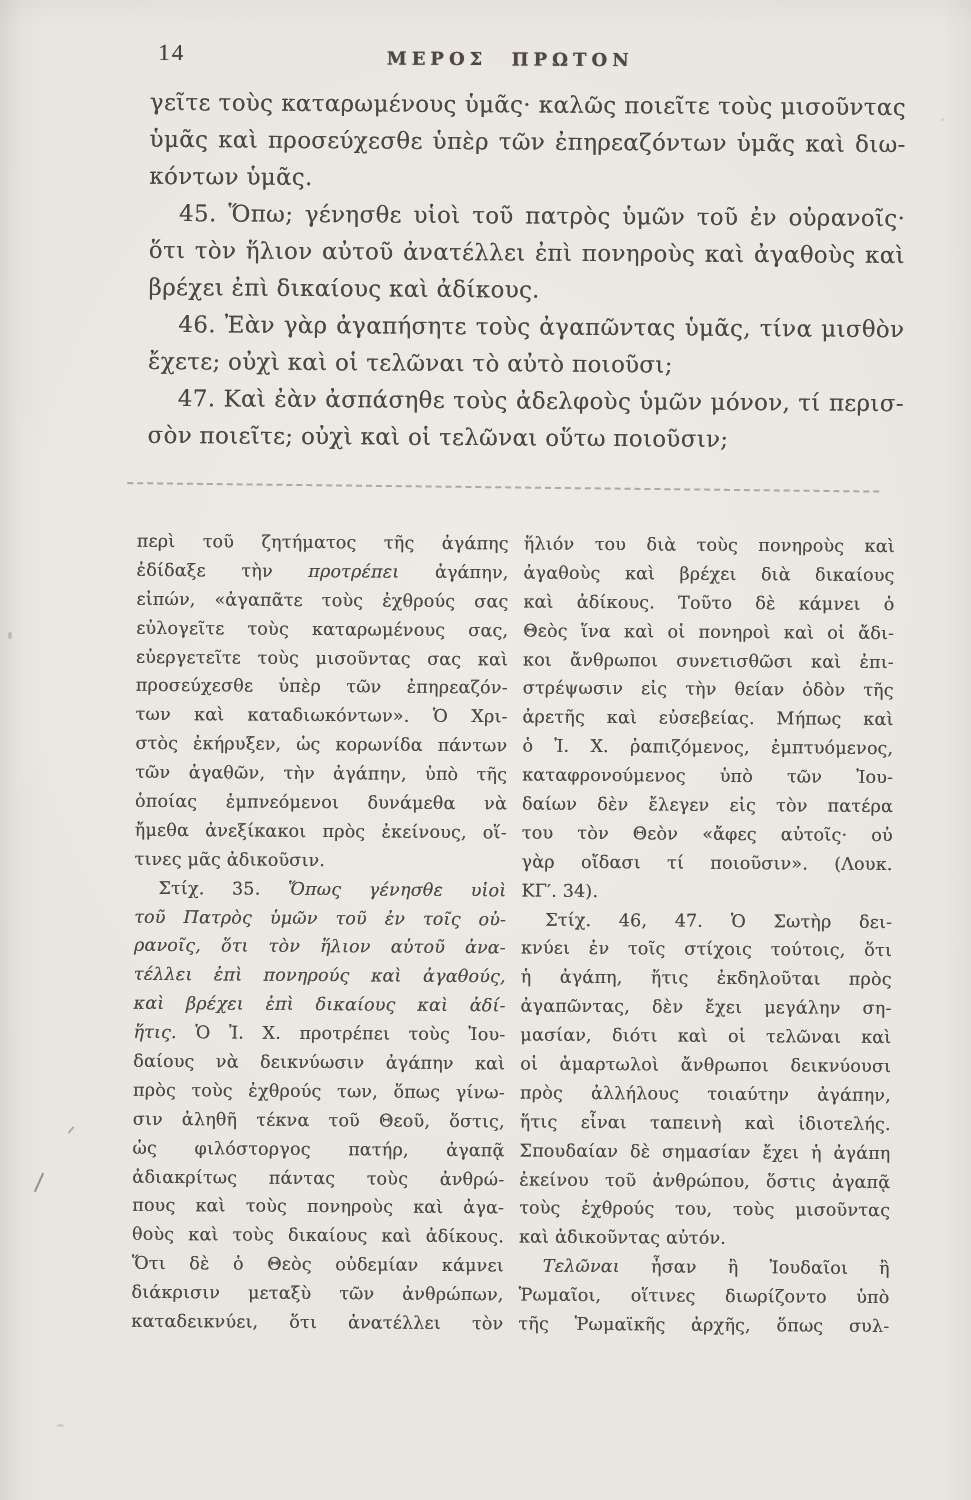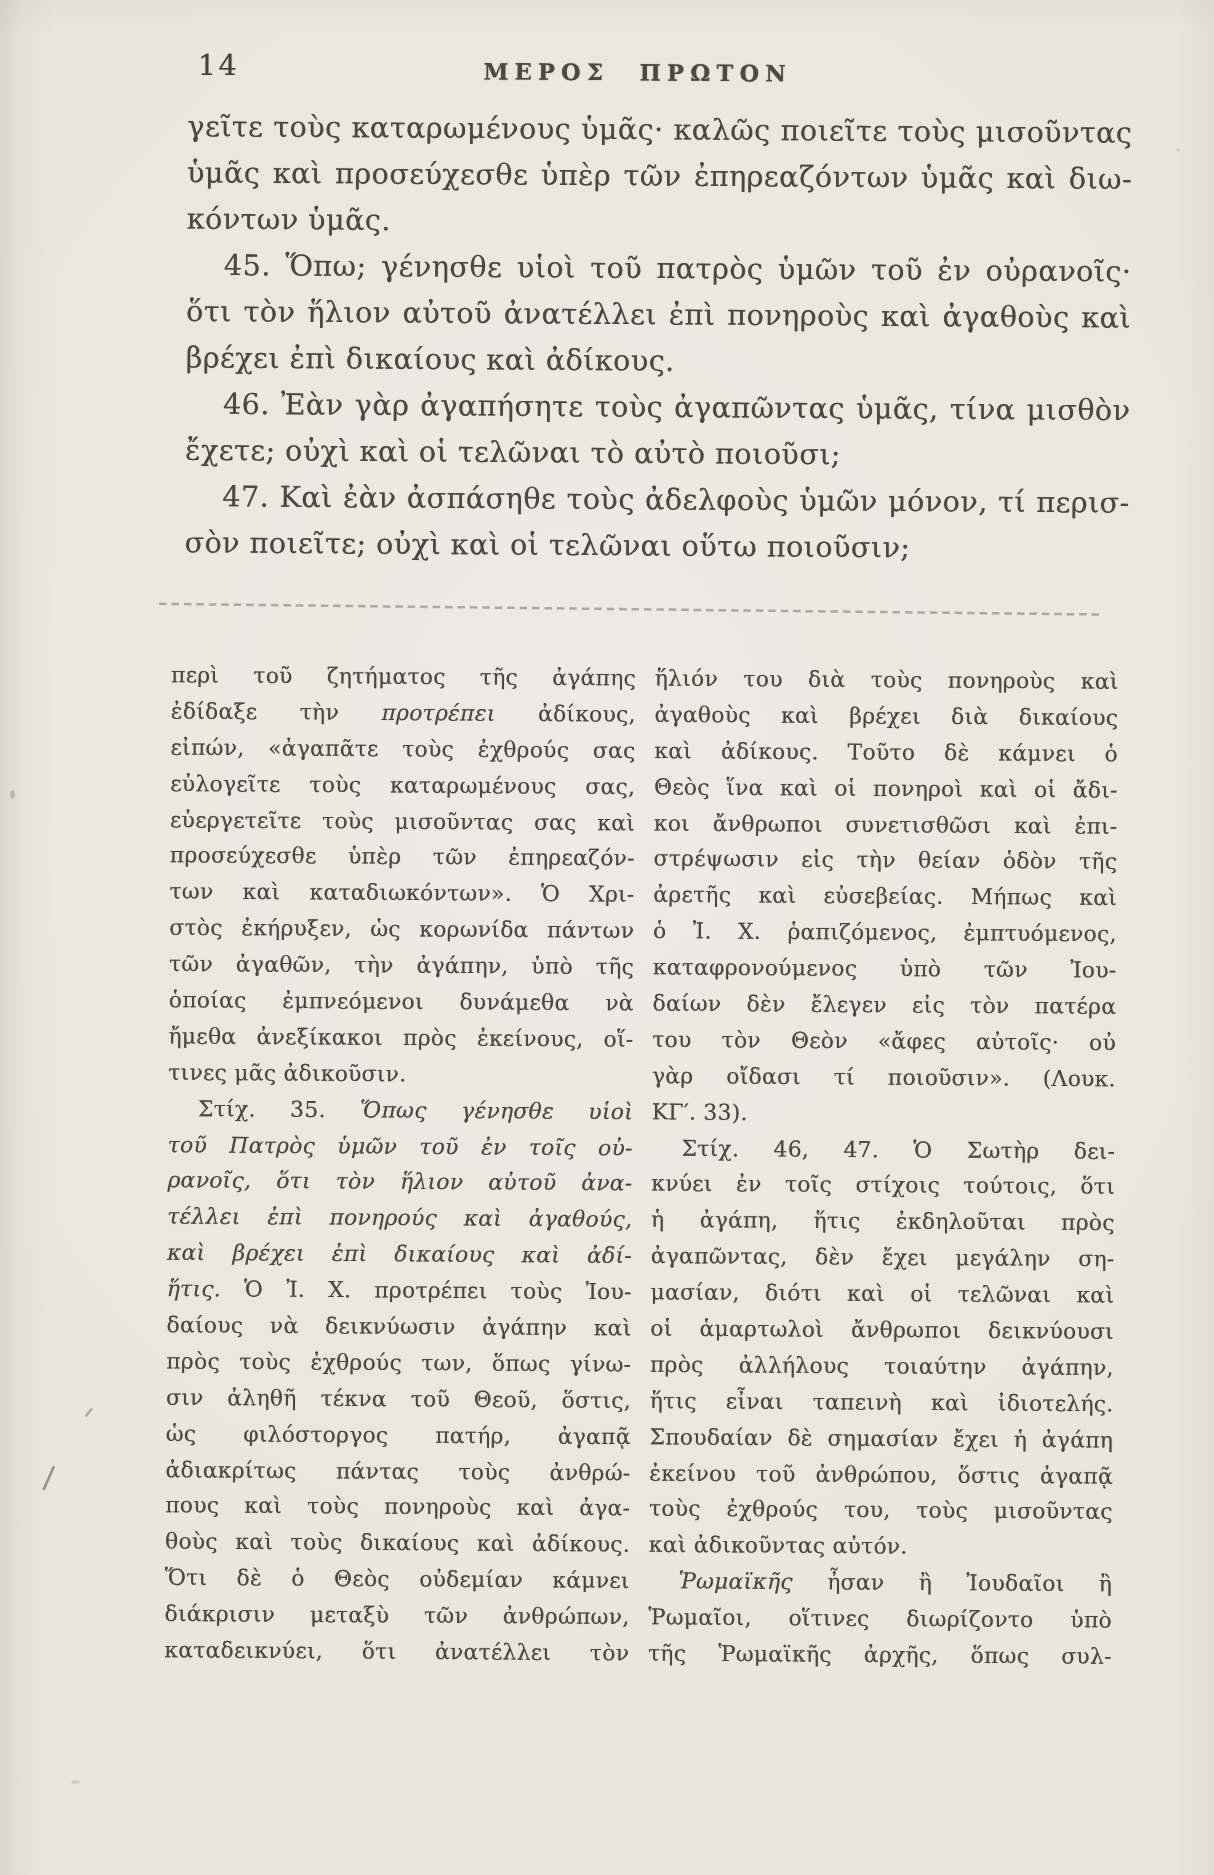--- a/index.html
+++ b/index.html
@@ -24,20 +24,21 @@
   .content {
     position: absolute; inset: 0;
     transform: rotate(0.4deg);
     transform-origin: 170px 90px;
   }
   .page-num {
     position: absolute; left: 158px; top: 40px;
     font-size: 23px; letter-spacing: 2px;
     color: #45403a;
     text-shadow: 0 0 0.7px rgba(69,64,58,0.6);
+    font-family: Liberation Serif, serif;
   }
   .running-header {
     position: absolute; left: 330px; top: 46px; width: 360px;
     text-align: center;
     font-size: 18px; font-weight: 700;
     letter-spacing: 5px; word-spacing: 13px;
     color: #4e4840;
     text-shadow: 0 0 0.9px rgba(78,72,64,0.75);
   }
   .scripture {
@@ -115,21 +116,21 @@
         <div class="tline end"><span>ἔχετε; οὐχὶ καὶ οἱ τελῶναι τὸ αὐτὸ ποιοῦσι;</span></div>
         <div class="tline ind"><span>47. Καὶ ἐὰν ἀσπάσηθε τοὺς ἀδελφοὺς ὑμῶν μόνον, τί περισ-</span></div>
         <div class="tline end"><span>σὸν ποιεῖτε; οὐχὶ καὶ οἱ τελῶναι οὕτω ποιοῦσιν;</span></div>
       </div>
 
     <div class="divider"></div>
 
     <div class="commentary">
       <div class="col left">
           <div class="tline"><span>περὶ τοῦ ζητήματος τῆς ἀγάπης</span></div>
-          <div class="tline"><span>ἐδίδαξε τὴν </span><span class="it">προτρέπει</span><span> ἀδίκους,</span></div>
+          <div class="tline"><span>ἐδίδαξε τὴν </span><span class="it">προτρέπει</span><span> ἀγάπην,</span></div>
           <div class="tline"><span>εἰπών, «ἀγαπᾶτε τοὺς ἐχθρούς σας</span></div>
           <div class="tline"><span>εὐλογεῖτε τοὺς καταρωμένους σας,</span></div>
           <div class="tline"><span>εὐεργετεῖτε τοὺς μισοῦντας σας καὶ</span></div>
           <div class="tline"><span>προσεύχεσθε ὑπὲρ τῶν ἐπηρεαζόν-</span></div>
           <div class="tline"><span>των καὶ καταδιωκόντων». Ὁ Χρι-</span></div>
           <div class="tline"><span>στὸς ἐκήρυξεν, ὡς κορωνίδα πάντων</span></div>
           <div class="tline"><span>τῶν ἀγαθῶν, τὴν ἀγάπην, ὑπὸ τῆς</span></div>
           <div class="tline"><span>ὁποίας ἐμπνεόμενοι δυνάμεθα νὰ</span></div>
           <div class="tline"><span>ἤμεθα ἀνεξίκακοι πρὸς ἐκείνους, οἵ-</span></div>
           <div class="tline end"><span>τινες μᾶς ἀδικοῦσιν.</span></div>
@@ -156,34 +157,34 @@
           <div class="tline"><span>καὶ ἀδίκους. Τοῦτο δὲ κάμνει ὁ</span></div>
           <div class="tline"><span>Θεὸς ἵνα καὶ οἱ πονηροὶ καὶ οἱ ἄδι-</span></div>
           <div class="tline"><span>κοι ἄνθρωποι συνετισθῶσι καὶ ἐπι-</span></div>
           <div class="tline"><span>στρέψωσιν εἰς τὴν θείαν ὁδὸν τῆς</span></div>
           <div class="tline"><span>ἀρετῆς καὶ εὐσεβείας. Μήπως καὶ</span></div>
           <div class="tline"><span>ὁ Ἰ. Χ. ῥαπιζόμενος, ἐμπτυόμενος,</span></div>
           <div class="tline"><span>καταφρονούμενος ὑπὸ τῶν Ἰου-</span></div>
           <div class="tline"><span>δαίων δὲν ἔλεγεν εἰς τὸν πατέρα</span></div>
           <div class="tline"><span>του τὸν Θεὸν «ἄφες αὐτοῖς· οὐ</span></div>
           <div class="tline"><span>γὰρ οἴδασι τί ποιοῦσιν». (Λουκ.</span></div>
-          <div class="tline end"><span>ΚΓ′. 33).</span></div>
+          <div class="tline end"><span>ΚΓ′. 34).</span></div>
           <div class="tline ind"><span>Στίχ. 46, 47. Ὁ Σωτὴρ δει-</span></div>
           <div class="tline"><span>κνύει ἐν τοῖς στίχοις τούτοις, ὅτι</span></div>
           <div class="tline"><span>ἡ ἀγάπη, ἥτις ἐκδηλοῦται πρὸς</span></div>
           <div class="tline"><span>ἀγαπῶντας, δὲν ἔχει μεγάλην ση-</span></div>
           <div class="tline"><span>μασίαν, διότι καὶ οἱ τελῶναι καὶ</span></div>
           <div class="tline"><span>οἱ ἁμαρτωλοὶ ἄνθρωποι δεικνύουσι</span></div>
           <div class="tline"><span>πρὸς ἀλλήλους τοιαύτην ἀγάπην,</span></div>
           <div class="tline"><span>ἥτις εἶναι ταπεινὴ καὶ ἰδιοτελής.</span></div>
           <div class="tline"><span>Σπουδαίαν δὲ σημασίαν ἔχει ἡ ἀγάπη</span></div>
           <div class="tline"><span>ἐκείνου τοῦ ἀνθρώπου, ὅστις ἀγαπᾷ</span></div>
           <div class="tline"><span>τοὺς ἐχθρούς του, τοὺς μισοῦντας</span></div>
           <div class="tline end"><span>καὶ ἀδικοῦντας αὐτόν.</span></div>
-          <div class="tline ind"><span class="it">Ῥωμαϊκῆς</span><span> ἦσαν ἢ Ἰουδαῖοι ἢ</span></div>
+          <div class="tline ind"><span class="it">Τελῶναι</span><span> ἦσαν ἢ Ἰουδαῖοι ἢ</span></div>
           <div class="tline"><span>Ῥωμαῖοι, οἵτινες διωρίζοντο ὑπὸ</span></div>
           <div class="tline"><span>τῆς Ῥωμαϊκῆς ἀρχῆς, ὅπως συλ-</span></div>
         </div>
     </div>
 
   </div>
 
   <div class="speck s1"></div>
   <div class="speck s2"></div>
   <div class="speck s3"></div>

